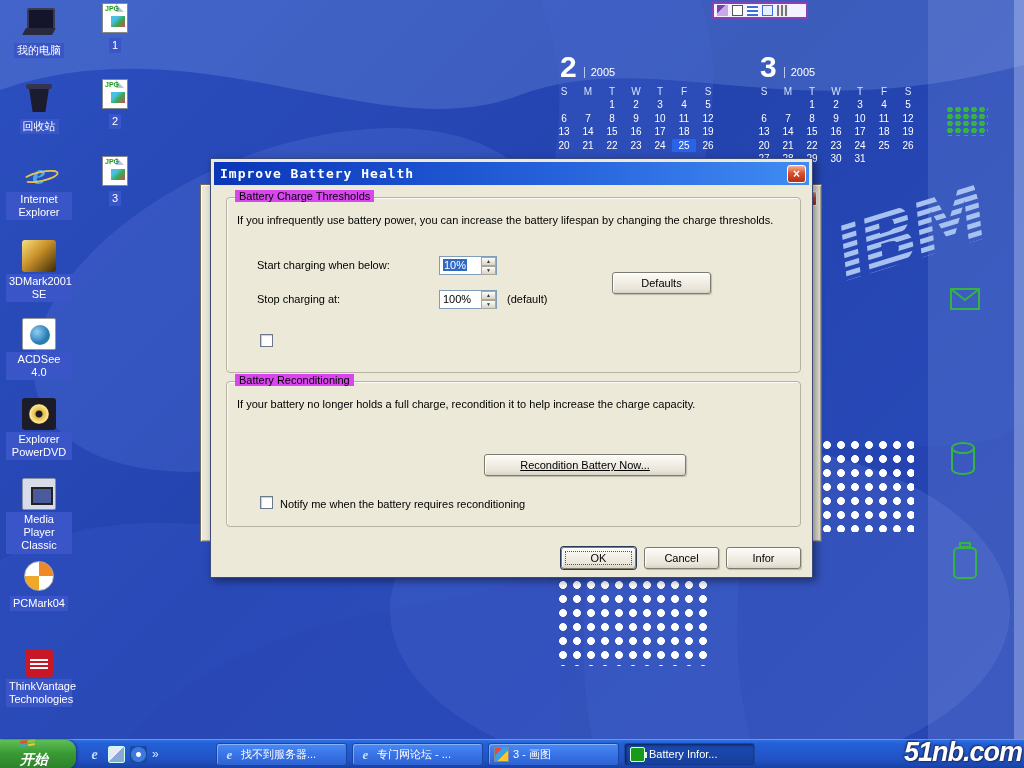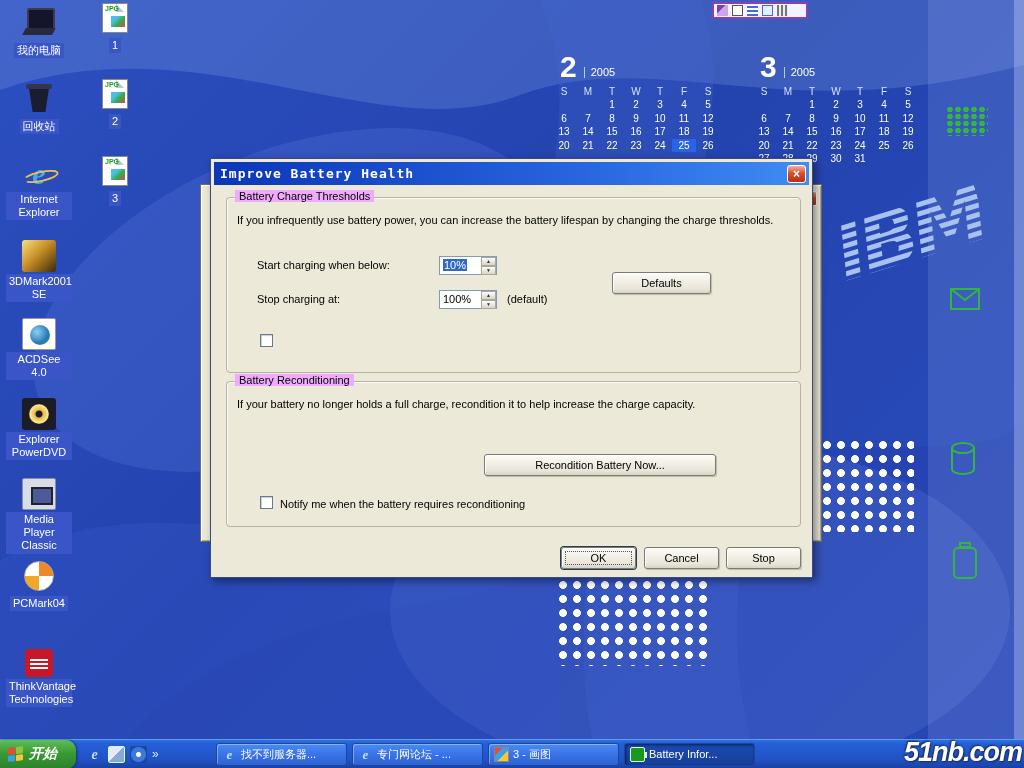--- a/index.html
+++ b/index.html
@@ -109,58 +109,58 @@
             display:flex; align-items:center; padding:0 3px 0 6px; }
   .title { font:700 13px "DejaVu Sans Mono",monospace; color:#fff; letter-spacing:1px; }
   .closebtn { margin-left:auto; width:19px; height:18px;
             background:linear-gradient(#f6b09a,#d9502e 45%,#b23015); border:1px solid #fff;
             border-radius:3px; color:#fff; font:700 12px "Liberation Sans",sans-serif;
             text-align:center; line-height:16px; cursor:pointer; }
   .dlg-body { position:relative; height:391px; font-size:11px; color:#000; }
 
   .group { position:absolute; border:1px solid #b5b2a3; border-radius:4px;
             box-shadow:inset 1px 1px 0 rgba(255,255,255,0.8); }
-  .group-label { position:absolute; top:-8px; left:8px; background:#f0abfc; padding:0 4px; }
+  .group-label { position:absolute; top:-8px; left:8px; background:#d946ef; padding:0 4px; }
   .g1 { left:12px; top:12px; width:575px; height:176px; }
   .g2 { left:12px; top:196px; width:575px; height:146px; }
   .gdesc { position:absolute; left:10px; top:16px; width:555px; }
 
   .fldlabel { position:absolute; }
   .spinfield { position:absolute; width:58px; height:19px; background:#fff;
             border:1px solid #7f9db9; display:flex; }
   .spinval { flex:1; line-height:17px; padding-left:3px; }
   .spinval .sel { background:#316ac5; color:#fff; padding:0 1px; }
   .spin-btns { width:15px; display:flex; flex-direction:column; }
   .spin-up,.spin-dn { flex:1; background:linear-gradient(#fdfdfb,#d8d4c8);
             border:1px solid #aca899; font-size:5px; line-height:7px; text-align:center; color:#333; }
 
   .btn { position:absolute; height:22px; background:linear-gradient(#fdfcf7,#e8e4d8 80%,#d8d4c4);
             border:1px solid #7b7b6f; border-radius:3px;
             display:flex; align-items:center; justify-content:center;
             font-size:11px; color:#000; cursor:pointer;
             box-shadow:inset 1px 1px 0 #fff, 1px 1px 1px rgba(0,0,0,0.2); }
   .btn-defaults { left:385px; top:74px; width:99px; }
-  .btn-recon { left:257px; top:72px; width:232px; }
+  .btn-recon { left:257px; top:72px; width:202px;text-decoration:underline; }
   .btn-ok { left:347px; top:362px; width:75px; box-shadow:0 0 0 1px #2a3a5a, inset 1px 1px 0 #fff; }
   .btn-ok::after { content:""; position:absolute; inset:3px; border:1px dotted #555; }
   .btn-cancel { left:430px; top:362px; width:75px; }
   .btn-help { left:512px; top:362px; width:75px; }
 
   .cb { position:absolute; width:13px; height:13px; background:#fff; border:1px solid #6a7a8a;
             box-shadow:inset 1px 1px 1px rgba(0,0,0,0.2); }
   .cblabel { position:absolute; }
 
   
   .taskbar { position:absolute; left:0; bottom:0; width:1024px; height:29px; z-index:10;
             background:linear-gradient(#2f71e0,#2460d8 12%,#2152c4 70%,#1941a5);
             border-top:1px solid #5c9cf5; display:flex; align-items:center; }
-  .startbtn { height:29px; width:76px; display:flex; align-items:center; gap:5px;
-            padding-left:8px; color:#fff; font:italic 700 14px "Liberation Sans",sans-serif;
+  .startbtn { height:29px; width:76px; display:flex; align-items:flex-start; gap:5px;
+            padding-left:20px; color:#fff; font:italic 700 14px "Liberation Sans",sans-serif;
             background:linear-gradient(#5fbf57,#3a9a34 45%,#2b822a);
-            border-radius:0 10px 10px 0; box-shadow:1px 0 3px rgba(0,0,0,0.4); cursor:pointer; }
+            border-radius:0 10px 10px 0; box-shadow:1px 0 3px rgba(0,0,0,0.4); cursor:pointer;flex-direction:column; }
   .winflag { width:16px; height:14px; display:grid; grid-template-columns:7px 7px; gap:1px;
             transform:skewY(-6deg); }
   .winflag i { border-radius:1px; }
   .wf1{background:#e84a3a;} .wf2{background:#8cc63f;} .wf3{background:#3aa0e8;} .wf4{background:#f8c832;}
   .quicklaunch { display:flex; align-items:center; gap:5px; padding:0 6px 0 10px; }
   .ql { width:17px; height:17px; border-radius:2px; }
   .ql-ie { color:#fff; font:italic 700 14px "Liberation Serif",serif; text-align:center; line-height:17px;
             background:none; color:#bfe0ff; }
   .ql-desktop { background:linear-gradient(135deg,#e8e8f8 50%,#8aa8d8 50%); border:1px solid #cfe; }
   .ql-media { background:radial-gradient(circle,#fff 2px,#3a7ae0 3px 7px,#1a4aa0 8px); }
@@ -427,21 +427,21 @@
       <div class="gdesc">If your battery no longer holds a full charge, recondition it to help increase the charge capacity.</div>
 
       <div class="btn btn-recon">Recondition Battery Now...</div>
 
       <span class="cb" style="left:33px;top:114px"></span>
       <span class="cblabel" style="left:53px;top:116px">Notify me when the battery requires reconditioning</span>
     </div>
 
     <div class="btn btn-ok">OK</div>
     <div class="btn btn-cancel">Cancel</div>
-    <div class="btn btn-help">Stop</div>
+    <div class="btn btn-help">Infor</div>
   </div>
 </div>
 
 <div class="taskbar">
   <div class="startbtn">
     <span class="winflag">
         <i class="wf1"></i>
         <i class="wf2"></i>
         <i class="wf3"></i>
         <i class="wf4"></i>

